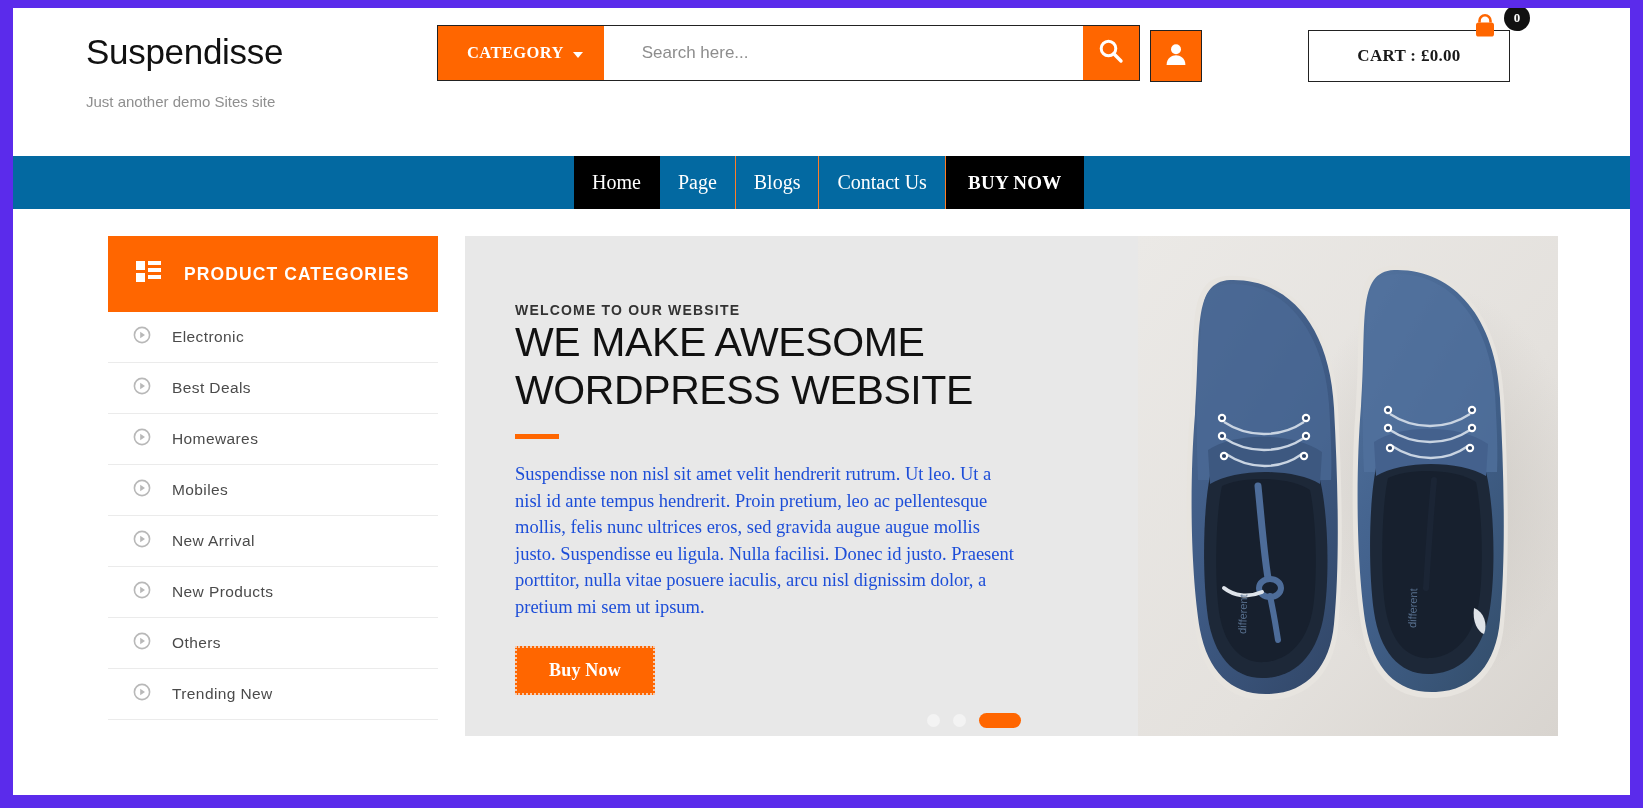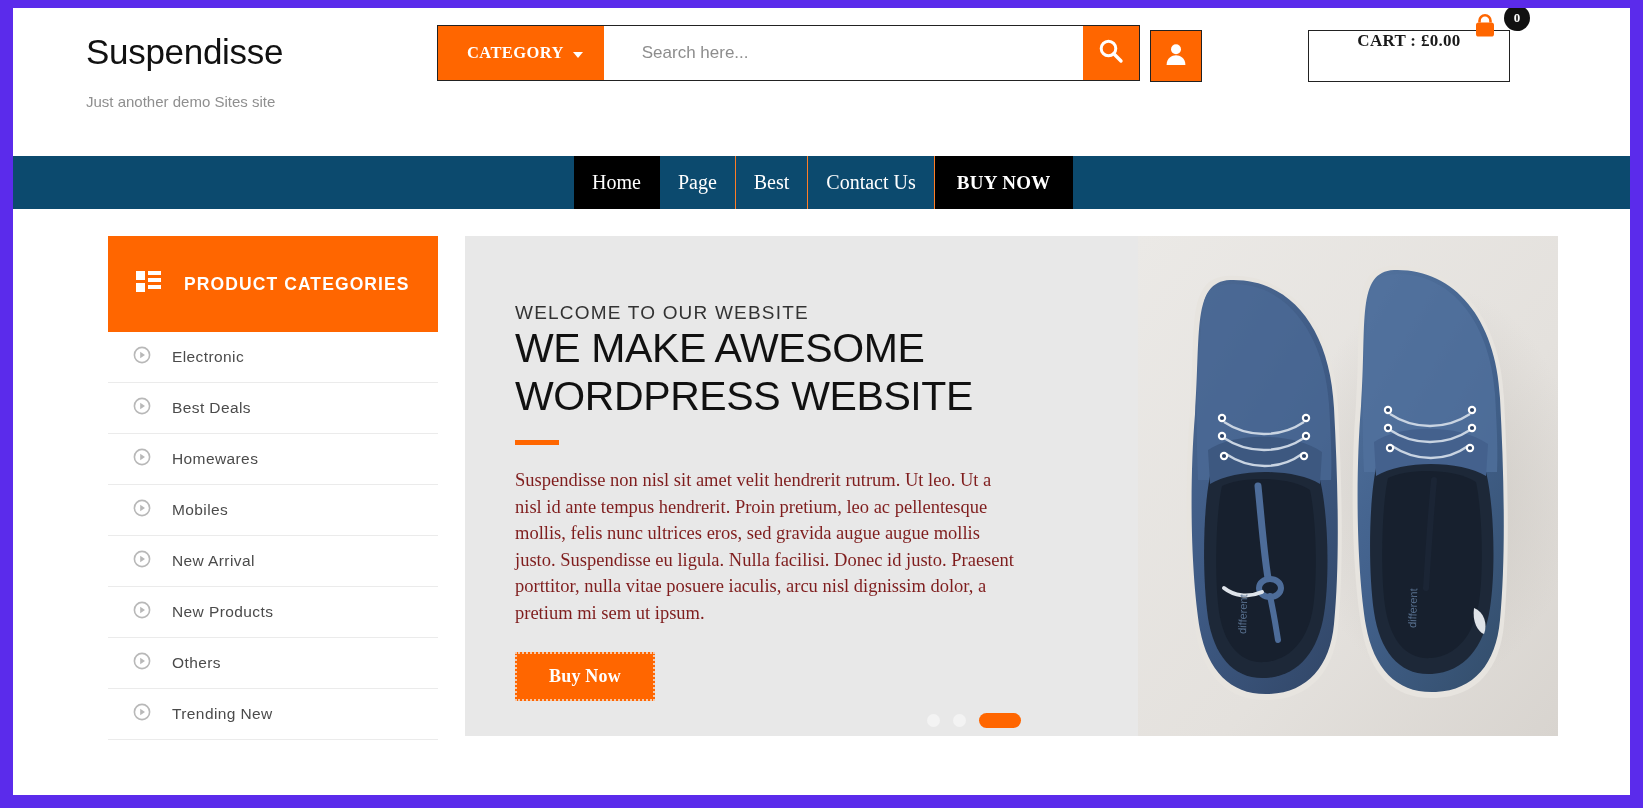--- a/index.html
+++ b/index.html
@@ -116,21 +116,21 @@
   
   .cart-wrap {
     position: absolute;
     left: 1295px; top: 22px;
   }
   .cart-box {
     width: 202px; height: 52px;
     border: 1px solid #222;
     background: #fff;
     display: flex;
-    align-items: flex-start;
+    align-items: center;
     justify-content: center;
     cursor: pointer;
   }
   .cart-text {
     font-family: "Liberation Serif", serif;
     font-weight: bold;
     font-size: 17px;
     color: #1a1a1a;
     letter-spacing: 0.3px;
     white-space: nowrap;
@@ -150,21 +150,21 @@
     font-weight: bold;
     display: flex;
     align-items: center;
     justify-content: center;
     font-family: "Liberation Serif", serif;
   }
 
   
   .navbar {
     height: 53px;
-    background: #0c4a6e;
+    background: #0369a1;
     display: flex;
     align-items: stretch;
     padding-left: 561px;
   }
   .nav-item {
     display: flex;
     align-items: center;
     padding: 0 18px;
     font-family: "Liberation Serif", serif;
     font-size: 20px;
@@ -190,21 +190,21 @@
   }
 
   
   .sidebar {
     width: 330px;
     margin-left: 95px;
     flex: 0 0 330px;
   }
   .cat-head {
     background: #FF6600;
-    height: 96px;
+    height: 76px;
     display: flex;
     align-items: center;
     padding-left: 28px;
     gap: 23px;
   }
   .cat-head-title {
     color: #ffffff;
     font-size: 17.5px;
     font-weight: bold;
     letter-spacing: 1.1px;
@@ -237,43 +237,43 @@
     position: relative;
     overflow: hidden;
     flex: 0 0 1093px;
   }
   .hero-text {
     position: absolute;
     left: 50px; top: 66px;
     width: 540px;
   }
   .hero-eyebrow {
-    font-size: 19px;
+    font-size: 14px;
     letter-spacing: 1.2px;
     color: #333333;
-    font-weight: 400;
+    font-weight: 700;
   }
   .hero-title {
     font-size: 41px;
     line-height: 48px;
     color: #111111;
     font-weight: 400;
     letter-spacing: -0.4px;
   }
   .hero-rule {
     margin-top: 20px;
     width: 44px; height: 5px;
     background: #FF6600;
   }
   .hero-para {
     margin-top: 22px;
     font-family: "Liberation Serif", serif;
     font-size: 18.5px;
     line-height: 26.5px;
-    color: #7f1d1d;
+    color: #1d4ed8;
     width: 500px;
   }
   .buy-btn {
     margin-top: 26px;
     display: inline-block;
     background: #FF6600;
     color: #ffffff;
     font-family: "Liberation Serif", serif;
     font-weight: bold;
     font-size: 18px;
@@ -355,21 +355,21 @@
           <rect x="6" y="9.5" width="18" height="14" rx="2.6" fill="#FF6600"></rect>
         </svg>
       </span>
       <span class="cart-badge">0</span>
     </div>
   </div>
 
   <nav class="navbar">
     <div class="nav-item active">Home</div>
     <div class="nav-item">Page</div>
-    <div class="nav-item">Best</div>
+    <div class="nav-item">Blogs</div>
     <div class="nav-item">Contact Us</div>
     <div class="nav-item cta">BUY NOW</div>
   </nav>
 
   <div class="content">
 
     <aside class="sidebar">
       <div class="cat-head">
         <span>
           <svg width="25" height="22" viewBox="0 0 25 22">

